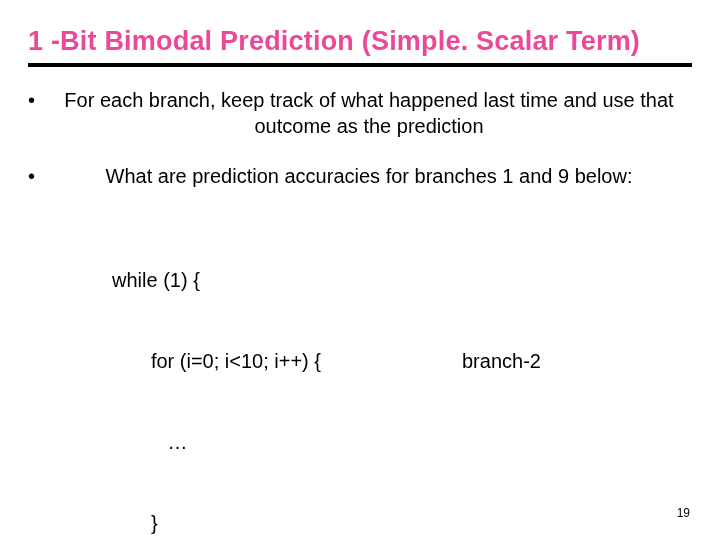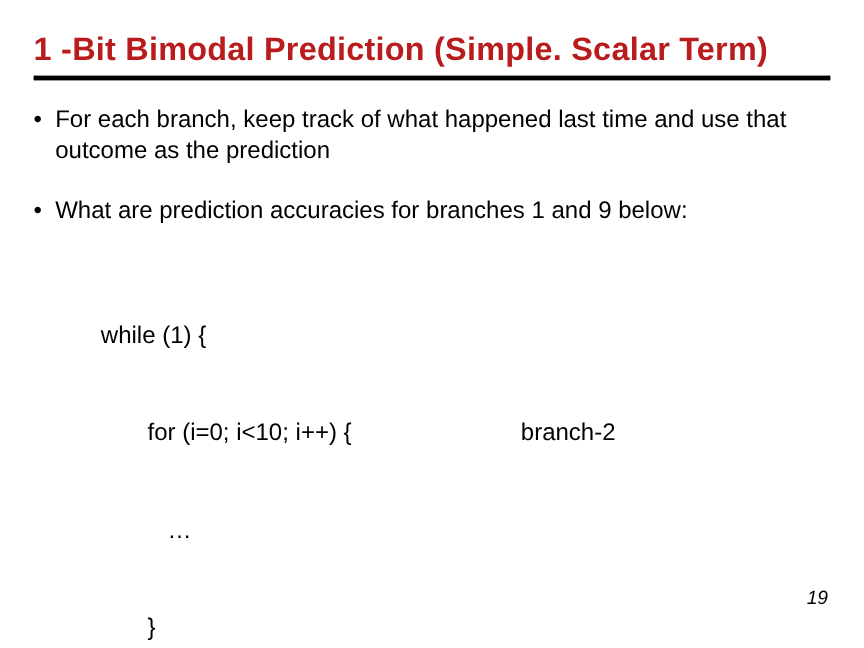--- a/index.html
+++ b/index.html
@@ -14,21 +14,21 @@
     overflow: hidden;
   }
   .slide {
     box-sizing: border-box;
     width: 720px;
     height: 540px;
     padding: 18px 28px 0 28px;
     position: relative;
   }
   .title {
-    color: #b91c1c;
+    color: #ec4899;
     font-size: 27px;
     font-weight: bold;
     margin: 8px 0 6px 0;
     letter-spacing: 0.2px;
   }
   .rule {
     border: none;
     border-top: 4px solid #000;
     margin: 6px 0 20px 0;
   }
@@ -41,45 +41,46 @@
     align-items: flex-start;
     margin: 14px 0 24px 0;
   }
   .dot {
     width: 18px;
     flex: 0 0 18px;
     text-align: left;
   }
   .bullet .text {
     flex: 1;
+    text-align: center;
   }
   .code-block {
     margin-left: 56px;
     margin-top: 6px;
     font-size: 20px;
     line-height: 1.35;
     white-space: pre;
     font-family: Arial, Helvetica, sans-serif;
   }
   .code-row {
     display: flex;
+    margin-left: 28px;
   }
   .code-left {
     width: 350px;
     white-space: pre;
   }
   .code-right {
     white-space: pre;
   }
   .page-num {
     position: absolute;
     right: 30px;
-    bottom: 32px;
-    font-size: 16px;
-    font-style: italic;
+    bottom: 20px;
+    font-size: 12px;
   }
 </style>
 </head>
 <body>
 
 <div class="slide">
 
   <div class="title">1 -Bit Bimodal Prediction (Simple. Scalar Term)</div>
   <hr class="rule">
 

